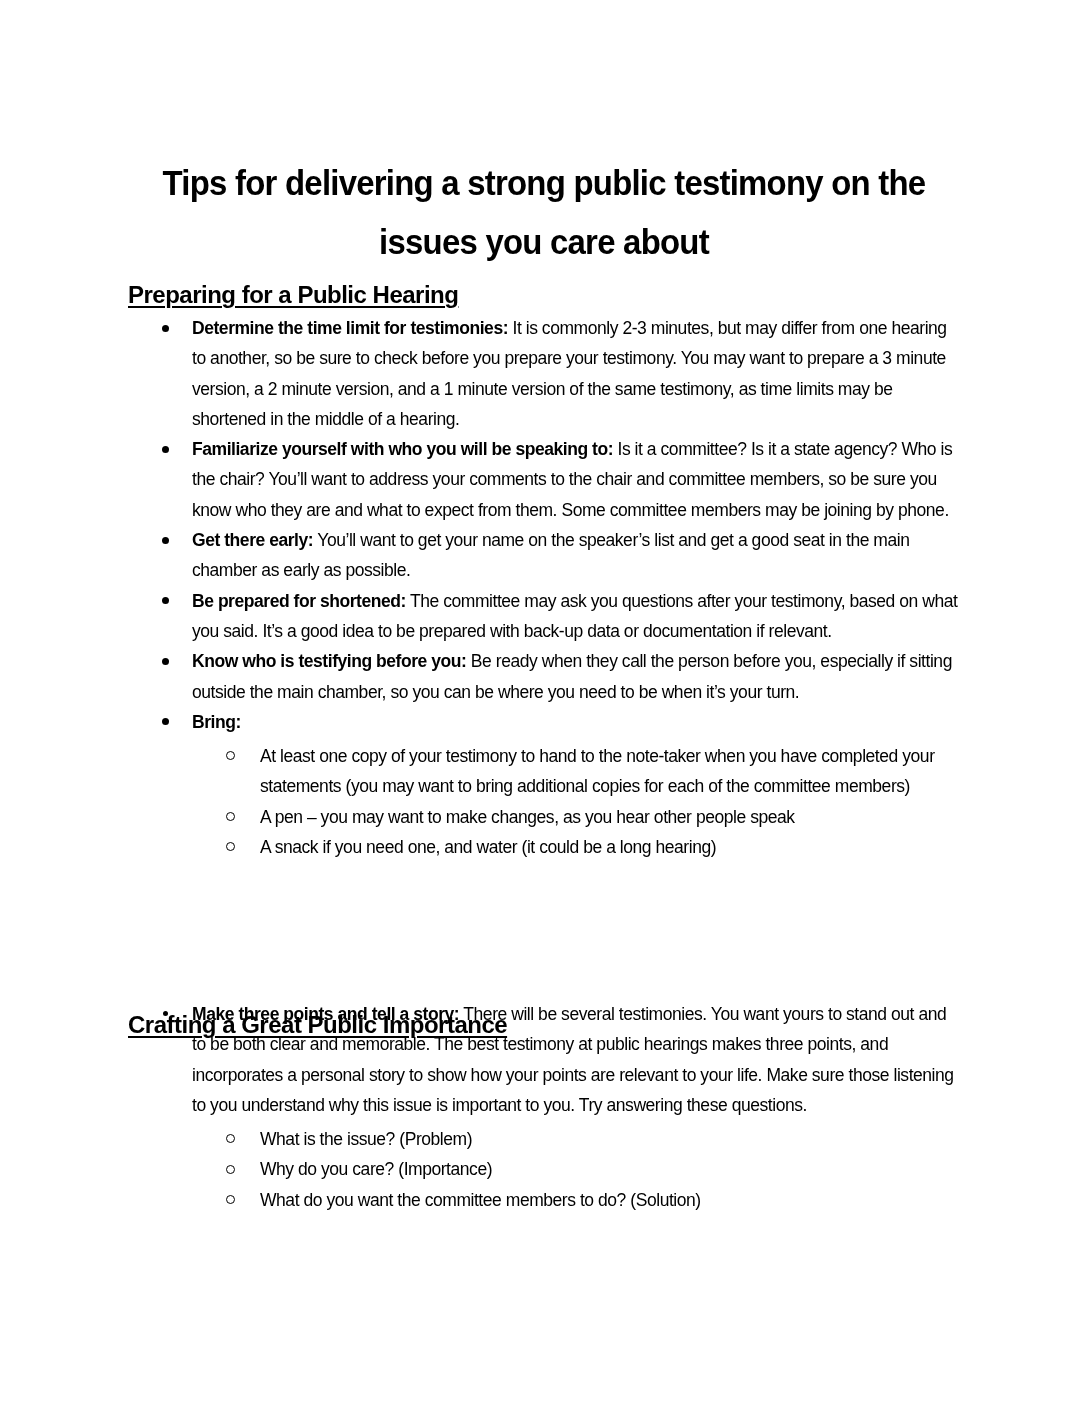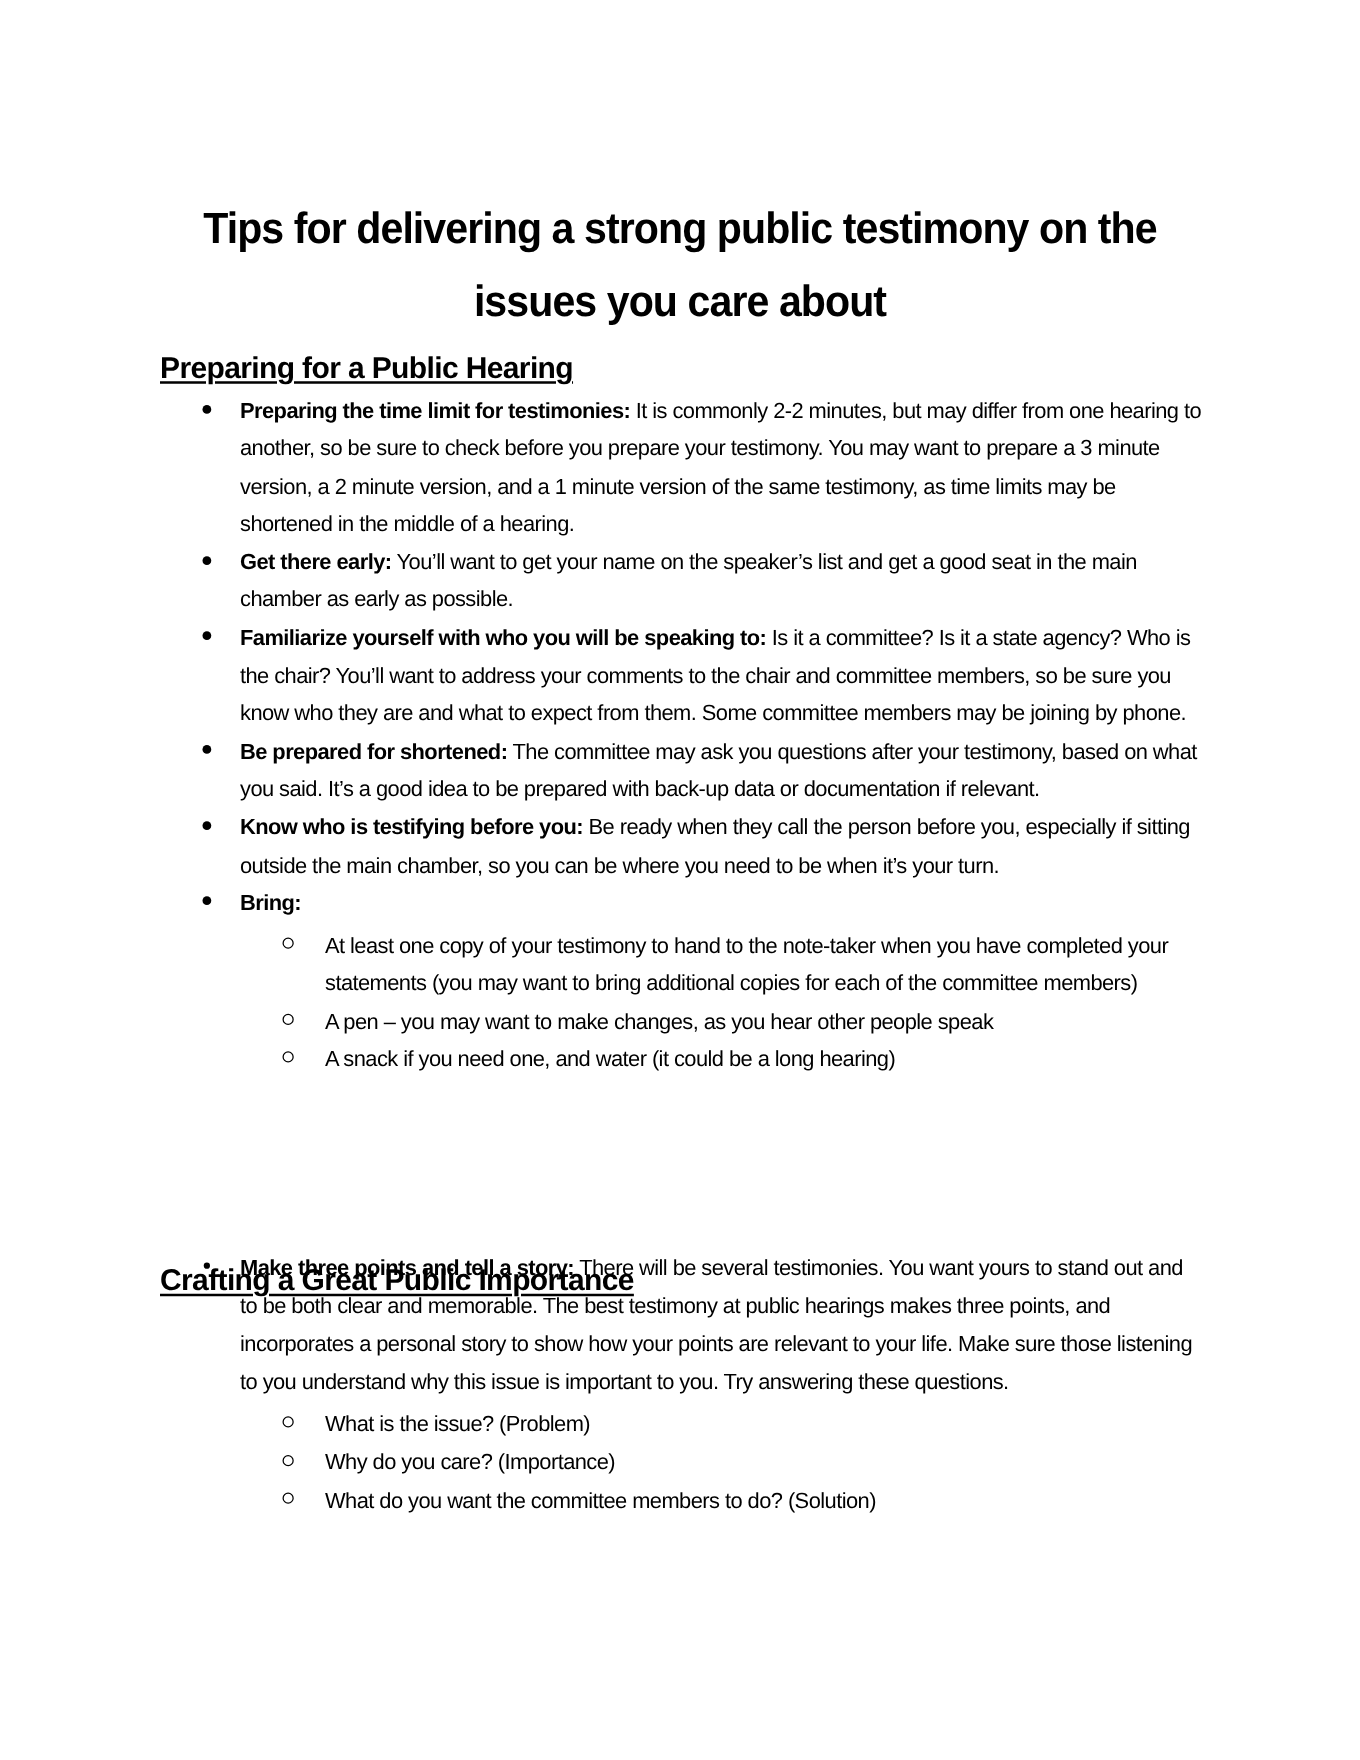--- a/index.html
+++ b/index.html
@@ -131,29 +131,29 @@
 
 <div class="page">
 
   <h1 class="title">Tips for delivering a strong public testimony on the issues you care about</h1>
 
   <div class="section-heading h1pos">Preparing for a Public Hearing</div>
 
   <ul class="list list1">
     <li class="item">
       <span class="bullet dot"></span>
-      <span class="lead">Preparing the time limit for testimonies:</span><span> It is commonly 2-2 minutes, but may differ from one hearing to another, so be sure to check before you prepare your testimony. You may want to prepare a 3 minute version, a 2 minute version, and a 1 minute version of the same testimony, as time limits may be shortened in the middle of a hearing.</span>
+      <span class="lead">Determine the time limit for testimonies:</span><span> It is commonly 2-3 minutes, but may differ from one hearing to another, so be sure to check before you prepare your testimony. You may want to prepare a 3 minute version, a 2 minute version, and a 1 minute version of the same testimony, as time limits may be shortened in the middle of a hearing.</span>
+    </li>
+    <li class="item">
+      <span class="bullet dot"></span>
+      <span class="lead">Familiarize yourself with who you will be speaking to:</span><span> Is it a committee? Is it a state agency? Who is the chair? You’ll want to address your comments to the chair and committee members, so be sure you know who they are and what to expect from them. Some committee members may be joining by phone.</span>
     </li>
     <li class="item">
       <span class="bullet dot"></span>
       <span class="lead">Get there early:</span><span> You’ll want to get your name on the speaker’s list and get a good seat in the main chamber as early as possible.</span>
-    </li>
-    <li class="item">
-      <span class="bullet dot"></span>
-      <span class="lead">Familiarize yourself with who you will be speaking to:</span><span> Is it a committee? Is it a state agency? Who is the chair? You’ll want to address your comments to the chair and committee members, so be sure you know who they are and what to expect from them. Some committee members may be joining by phone.</span>
     </li>
     <li class="item">
       <span class="bullet dot"></span>
       <span class="lead">Be prepared for shortened:</span><span> The committee may ask you questions after your testimony, based on what you said. It’s a good idea to be prepared with back-up data or documentation if relevant.</span>
     </li>
     <li class="item">
       <span class="bullet dot"></span>
       <span class="lead">Know who is testifying before you:</span><span> Be ready when they call the person before you, especially if sitting outside the main chamber, so you can be where you need to be when it’s your turn.</span>
     </li>
     <li class="item">

